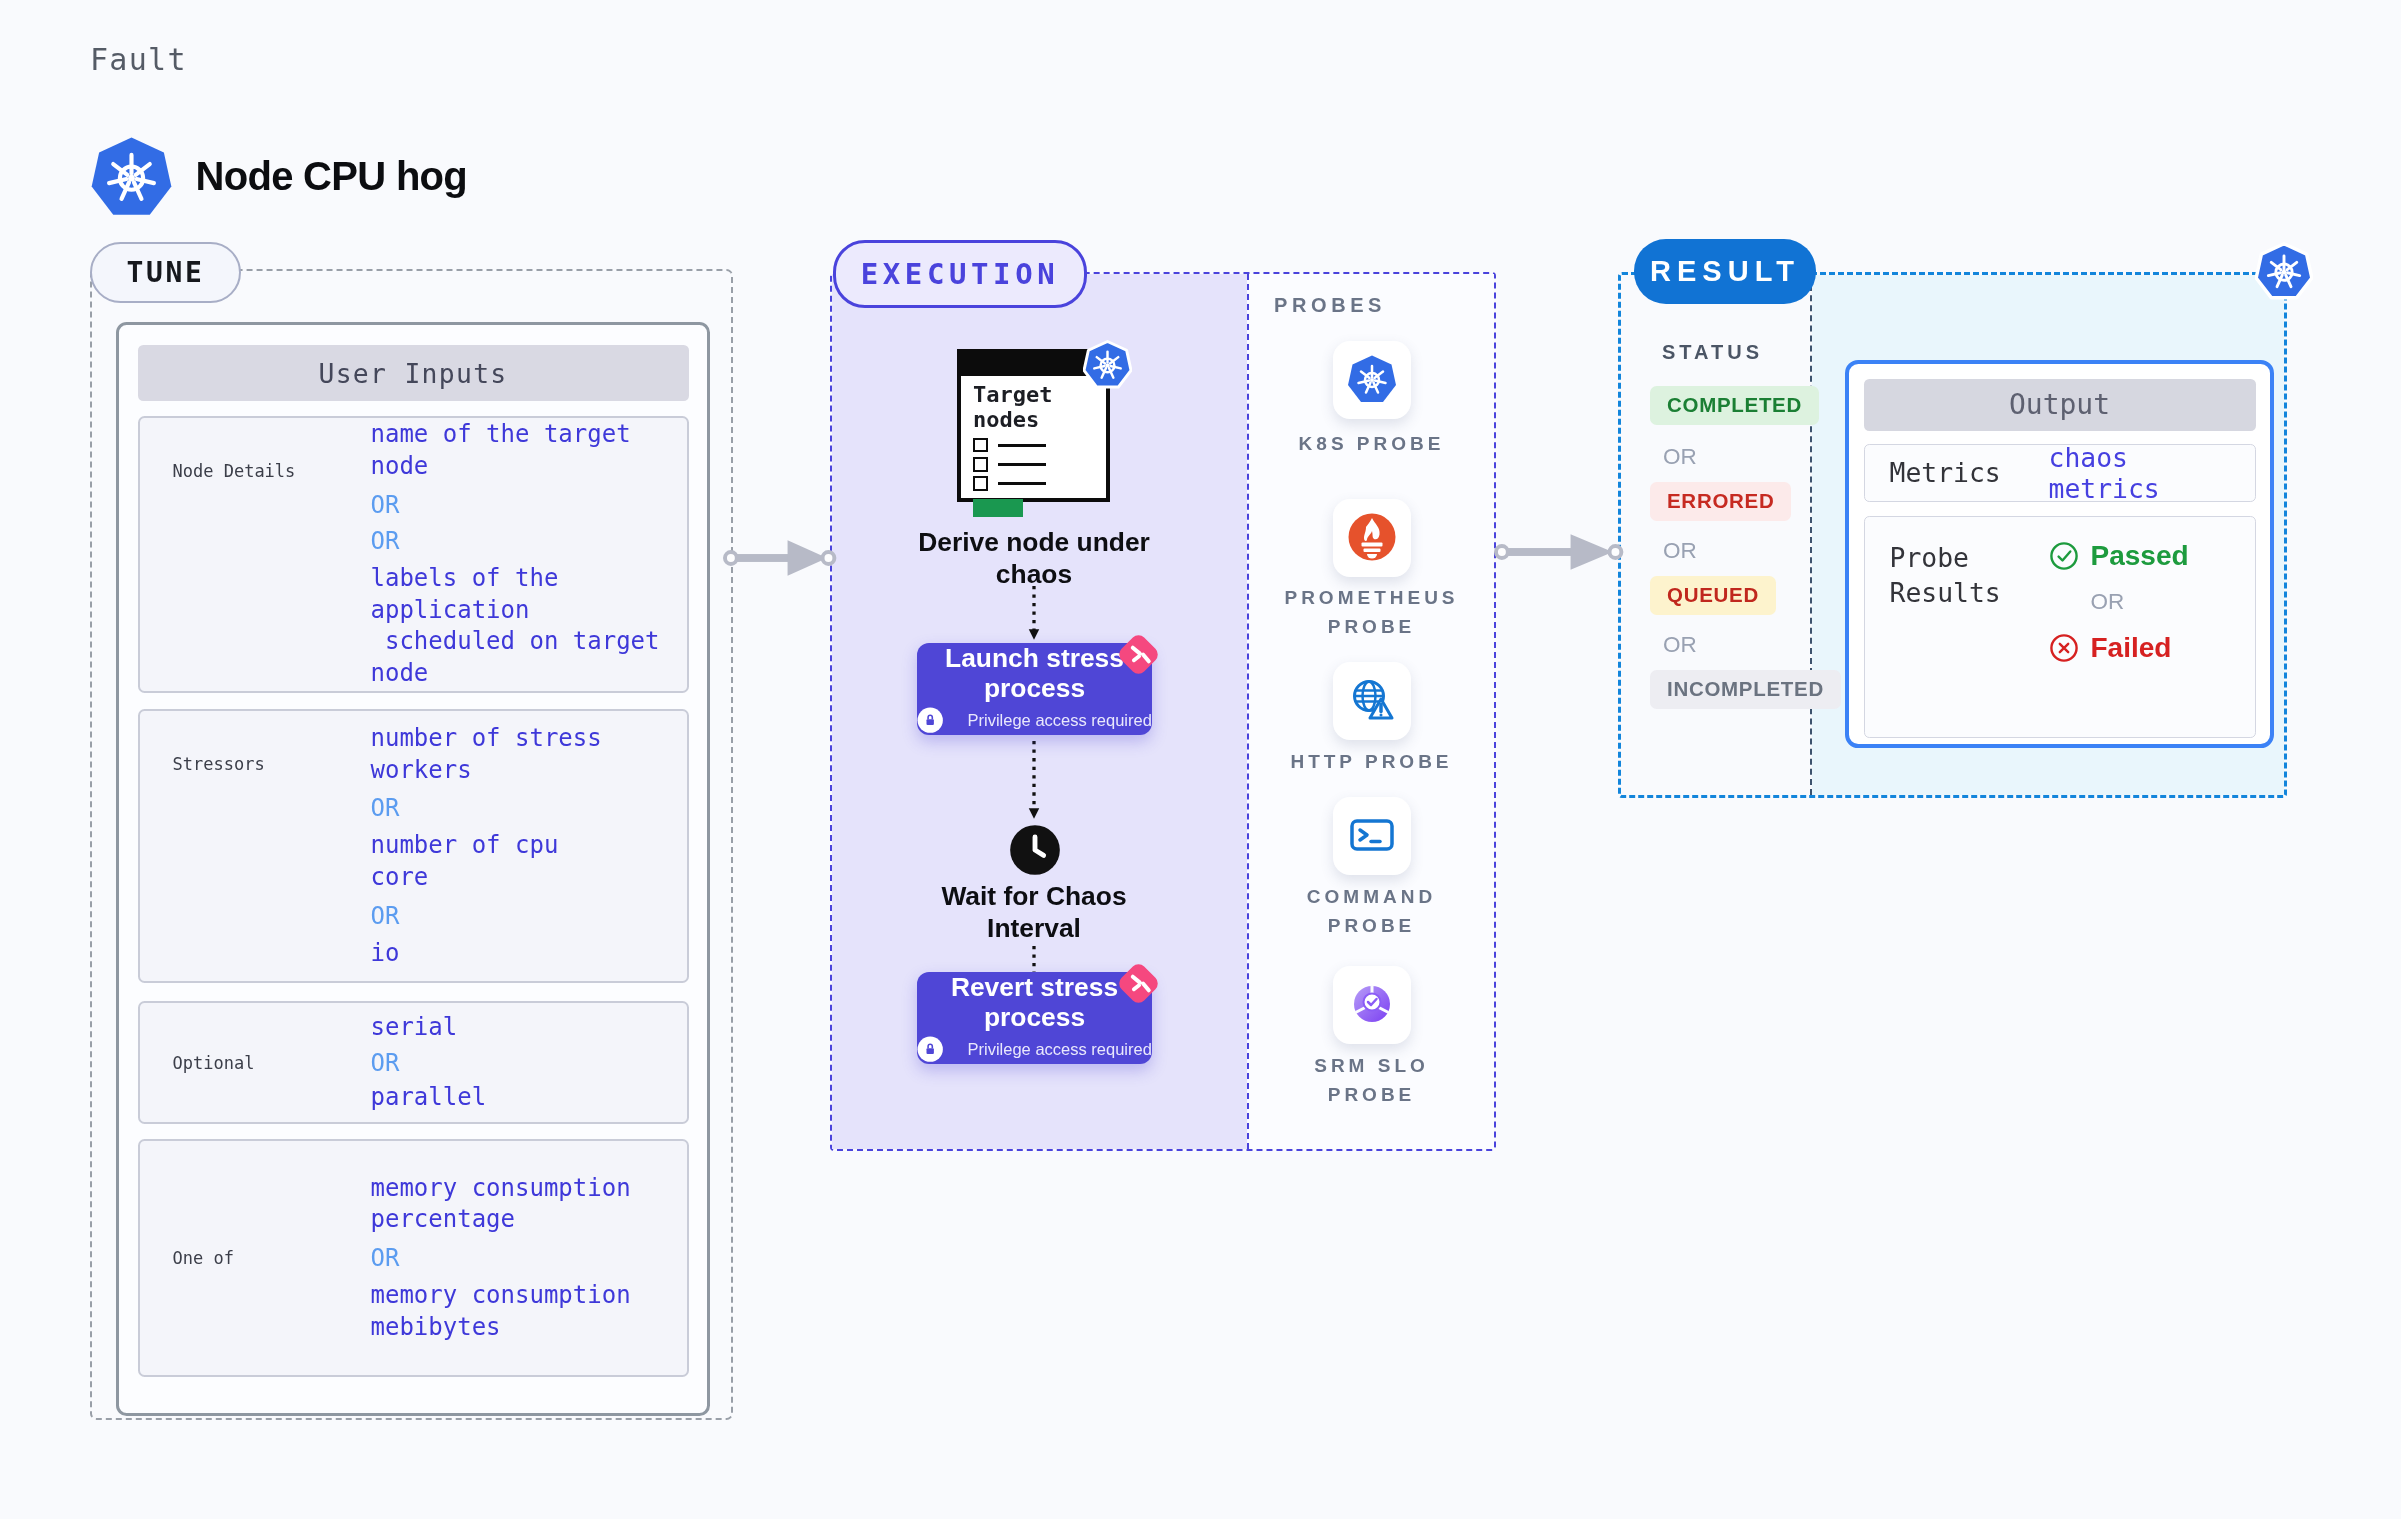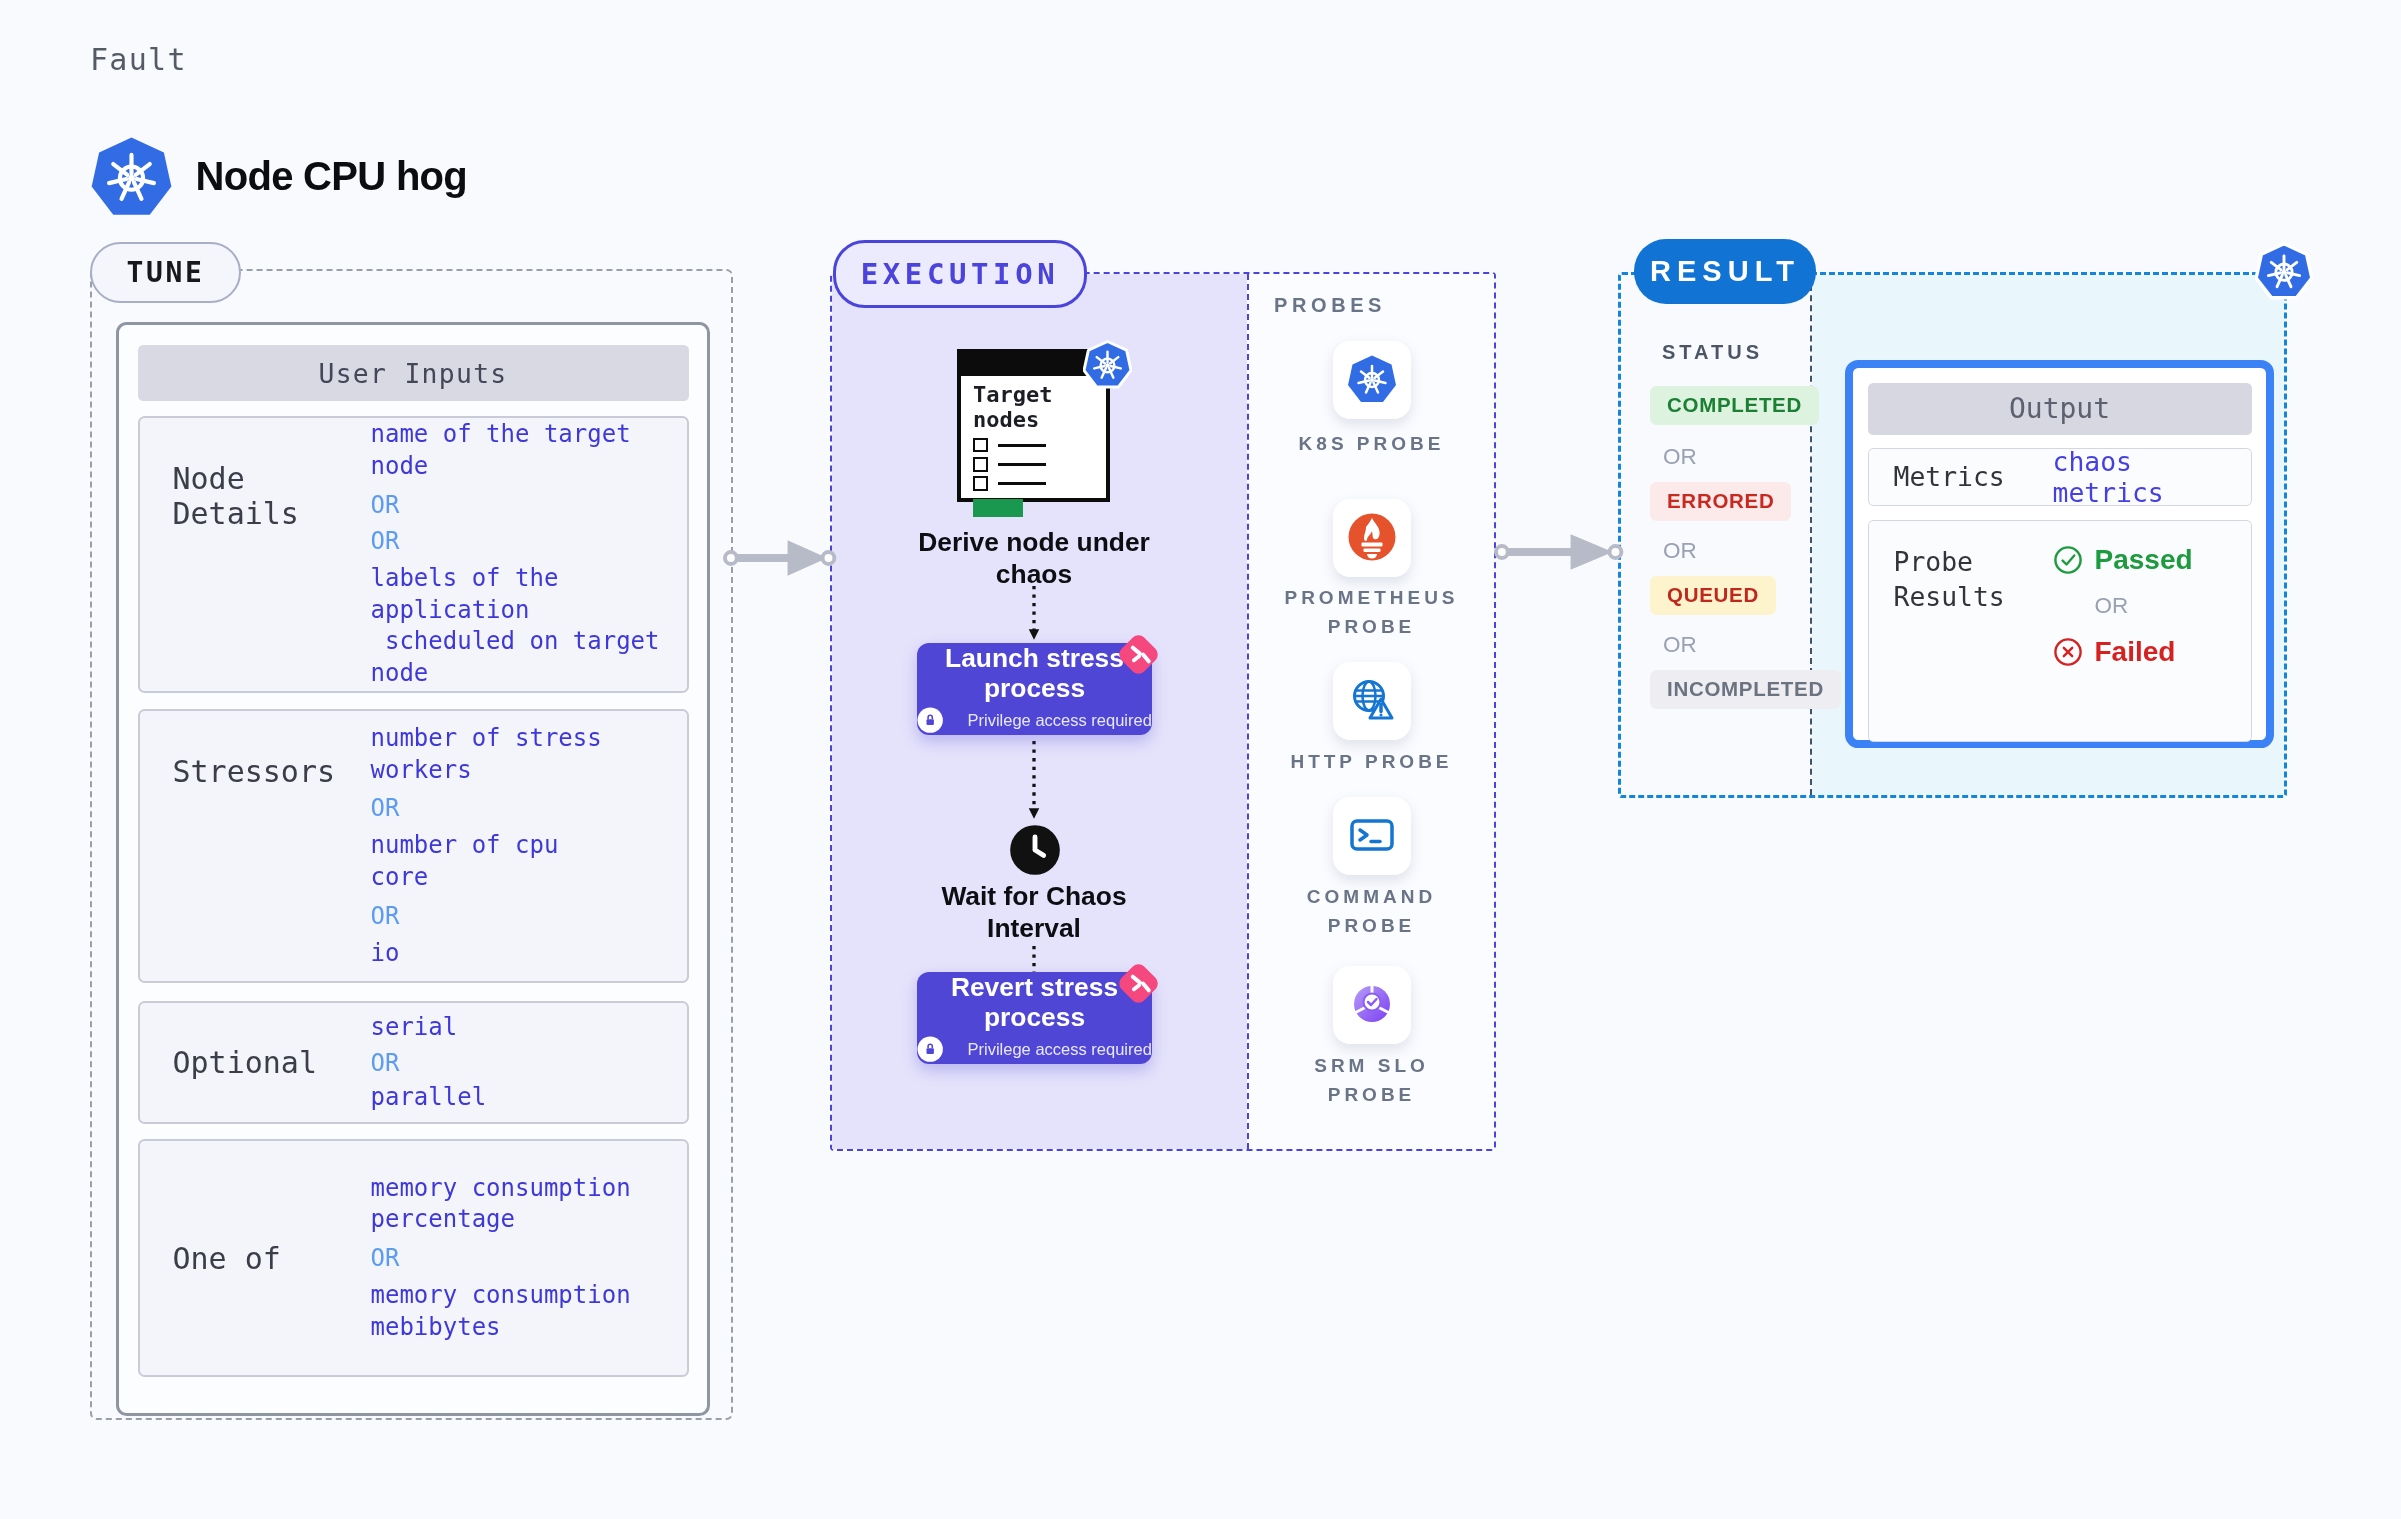--- a/index.html
+++ b/index.html
@@ -28,21 +28,21 @@
   .result-pill{left:1634px;top:239px;width:182px;height:65px;background:#1173d4;
     font-size:29px;font-weight:bold;color:#fff;letter-spacing:6px;}
 
   
   .tune-box{left:90px;top:269px;width:639px;height:1147px;border:2.6px dashed #999fa8;border-radius:6.6px;}
   .ui-card{left:116px;top:322px;width:588px;height:1088px;background:#fcfdff;border:3.3px solid #8e97a1;border-radius:10.6px;}
   .ui-header{position:absolute;left:18.5px;top:20px;width:551px;height:56px;background:#d9d9e3;border-radius:5.3px;
     display:flex;align-items:center;justify-content:center;font-size:26.4px;color:#44475a;letter-spacing:1.3px;}
   .ui-row{position:absolute;left:18.5px;width:551px;background:#f4f5fa;border:2px solid #c9ccd8;border-radius:6.6px;
     display:flex;box-sizing:border-box;padding:13.2px 0;}
-  .row-label{flex:0 0 198px;padding-left:33px;font-size:30px;color:#3b3e49;}
+  .row-label{flex:0 0 198px;padding-left:33px;font-size:17px;color:#3b3e49;}
   .row-vals{display:flex;flex-direction:column;justify-content:center;gap:8px;flex:1;padding-right:6.6px;}
   .val{font-size:24px;line-height:1.32;color:#3e38d9;}
   .or{font-size:24px;color:#5b9cf0;}
   .lbl-top{align-self:flex-start;padding-top:30px;}
   .lbl-mid{align-self:center;}
 
   
   .exec-outer{left:830px;top:272px;width:666px;height:879px;border:2.6px dashed #4a43dc;border-radius:4px;
     display:flex;box-sizing:border-box;}
   .exec-left{width:415px;height:100%;background:#e5e3fb;}
@@ -91,21 +91,21 @@
   .badge{position:absolute;left:29px;border-radius:6.6px;font-size:20.5px;font-weight:bold;letter-spacing:0.7px;
     padding:7.3px 17px;white-space:nowrap;}
   .badge-completed{background:#ddf2df;color:#1b7f34;}
   .badge-errored{background:#fceaea;color:#c62a21;}
   .badge-queued{background:#fdf3cd;color:#c0271d;}
   .badge-incompleted{background:#ededf2;color:#6b7380;}
   .status-or{position:absolute;left:42px;font-size:22.5px;color:#99a1b2;}
 
   .k8s-corner{left:2255px;top:242px;width:58px;height:58px;z-index:6;}
 
-  .output-box{left:1845px;top:360px;width:429px;height:388px;background:#fff;border:8px solid #3b82f6;
+  .output-box{left:1845px;top:360px;width:429px;height:388px;background:#fff;border:4px solid #3b82f6;
     border-radius:13.2px;box-sizing:border-box;padding:14.5px;z-index:2;}
   .output-header{height:52px;background:#d6d7e0;border-radius:5.3px;display:flex;align-items:center;justify-content:center;
     font-size:28px;color:#5d6070;}
   .metrics-row{margin-top:13.2px;height:58px;background:#fbfcfe;border:1.3px solid #d4d7e2;border-radius:5.3px;
     display:flex;align-items:center;box-sizing:border-box;}
   .metrics-label{flex:0 0 159px;padding-left:25px;font-size:26.4px;color:#33343a;}
   .metrics-value{font-size:26.4px;color:#4640e0;}
   .proberes-row{margin-top:14.5px;height:222px;background:#fbfcfe;border:1.3px solid #d4d7e2;border-radius:5.3px;
     display:flex;box-sizing:border-box;padding-top:22.5px;}
   .proberes-label{flex:0 0 159px;padding-left:25px;font-size:26.4px;color:#33343a;line-height:1.35;}

